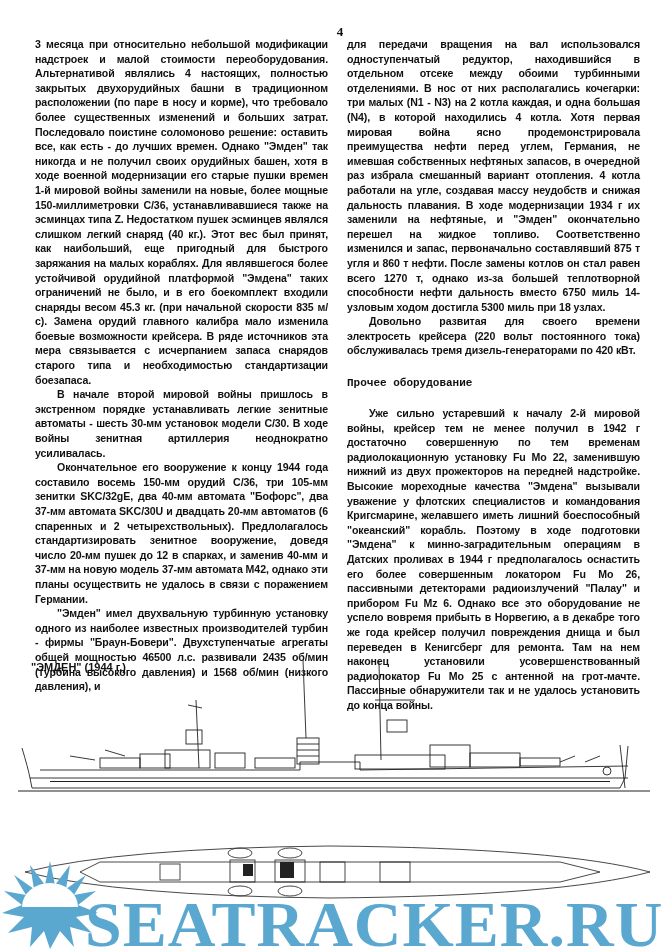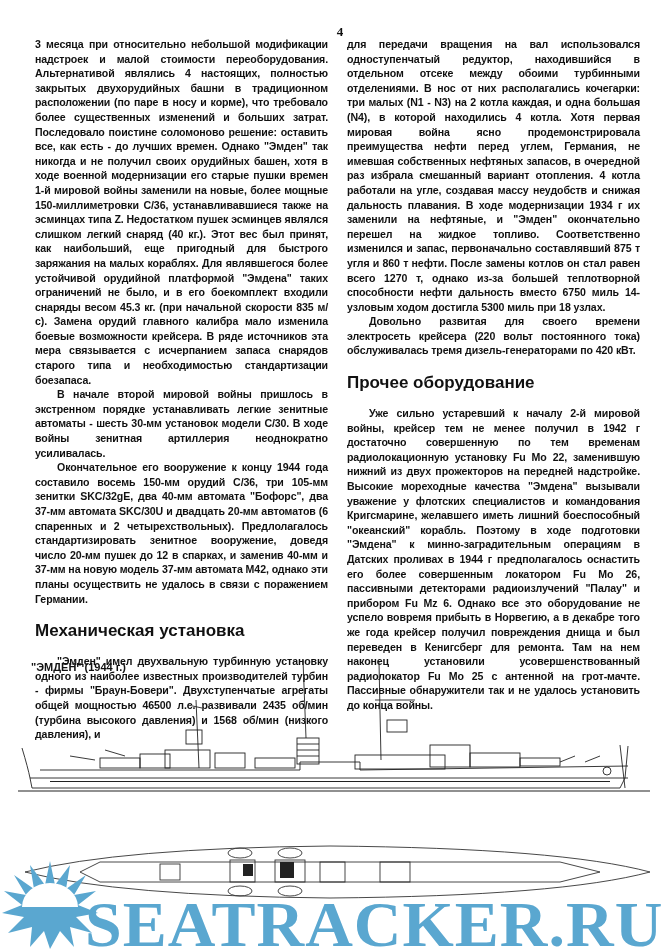--- a/index.html
+++ b/index.html
@@ -6,37 +6,36 @@
   body { width:671px; height:949px; position:relative; overflow:hidden;
          font-family:"Liberation Sans", sans-serif; color:#111; }
   .page-num { position:absolute; top:24px; left:330px; width:20px;
               font-family:"Liberation Serif", serif; font-weight:bold; font-size:13px; text-align:center; }
   .col { position:absolute; top:37px; width:293px; font-size:10.6px; line-height:14.6px;
          text-align:justify; font-weight:bold; letter-spacing:-0.1px; }
   .col.left { left:35px; }
   .col.right { left:347px; }
   .col p { margin:0; text-indent:0; }
   .col p.ind { text-indent:22px; }
-  .col h2 { font-size:17px; font-weight:bold; margin:16px 0 14px 0; letter-spacing:0; line-height:18px; }
+  .col h2 { font-size:11px; font-weight:bold; margin:16px 0 14px 0; letter-spacing:0; line-height:18px;font-family:Liberation Mono, monospace; }
   .caption { position:absolute; top:661px; left:31px; font-size:11px; font-weight:bold; }
   .drawing { position:absolute; left:0; top:650px; width:671px; height:299px; }
   .watermark-text { position:absolute; left:85px; top:895px; font-family:"Liberation Serif", serif;
                     font-weight:bold; font-size:66px; color:#5aa7d0; letter-spacing:1px; line-height:60px;
                     transform:scaleY(0.95); }
 </style>
 </head>
 <body>
 
 <div class="page-num">4</div>
 
 <div class="col left">
   <p>3 месяца при относительно небольшой модификации надстроек и малой стоимости переоборудования. Альтернативой являлись 4 настоящих, полностью закрытых двухорудийных башни в традиционном расположении (по паре в носу и корме), что требовало более существенных изменений и больших затрат. Последовало поистине соломоново решение: оставить все, как есть - до лучших времен. Однако "Эмден" так никогда и не получил своих орудийных башен, хотя в ходе военной модернизации его старые пушки времен 1-й мировой войны заменили на новые, более мощные 150-миллиметровки С/36, устанавливавшиеся также на эсминцах типа Z. Недостатком пушек эсминцев являлся слишком легкий снаряд (40 кг.). Этот вес был принят, как наибольший, еще пригодный для быстрого заряжания на малых кораблях. Для являвшегося более устойчивой орудийной платформой "Эмдена" таких ограничений не было, и в его боекомплект входили снаряды весом 45.3 кг. (при начальной скорости 835 м/с). Замена орудий главного калибра мало изменила боевые возможности крейсера. В ряде источников эта мера связывается с исчерпанием запаса снарядов старого типа и необходимостью стандартизации боезапаса.</p>
   <p class="ind">В начале второй мировой войны пришлось в экстренном порядке устанавливать легкие зенитные автоматы - шесть 30-мм установок модели С/30. В ходе войны зенитная артиллерия неоднократно усиливалась.</p>
   <p class="ind">Окончательное его вооружение к концу 1944 года составило восемь 150-мм орудий С/36, три 105-мм зенитки SKC/32gE, два 40-мм автомата "Бофорс", два 37-мм автомата SKC/30U и двадцать 20-мм автоматов (6 спаренных и 2 четырехствольных). Предлолагалось стандартизировать зенитное вооружение, доведя число 20-мм пушек до 12 в спарках, и заменив 40-мм и 37-мм на новую модель 37-мм автомата М42, однако эти планы осуществить не удалось в связи с поражением Германии.</p>
-  <h2>Механическая установка</h2>
   <p class="ind">"Эмден" имел двухвальную турбинную установку одного из наиболее известных производителей турбин - фирмы "Браун-Бовери". Двухступенчатые агрегаты общей мощностью 46500 л.с. развивали 2435 об/мин (турбина высокого давления) и 1568 об/мин (низкого давления), и</p>
 </div>
 
 <div class="col right">
   <p>для передачи вращения на вал использовался одноступенчатый редуктор, находившийся в отдельном отсеке между обоими турбинными отделениями. В нос от них располагались кочегарки: три малых (N1 - N3) на 2 котла каждая, и одна большая (N4), в которой находились 4 котла. Хотя первая мировая война ясно продемонстрировала преимущества нефти перед углем, Германия, не имевшая собственных нефтяных запасов, в очередной раз избрала смешанный вариант отопления. 4 котла работали на угле, создавая массу неудобств и снижая дальность плавания. В ходе модернизации 1934 г их заменили на нефтяные, и "Эмден" окончательно перешел на жидкое топливо. Соответственно изменился и запас, первоначально составлявший 875 т угля и 860 т нефти. После замены котлов он стал равен всего 1270 т, однако из-за большей теплотворной способности нефти дальность вместо 6750 миль 14-узловым ходом достигла 5300 миль при 18 узлах.</p>
   <p class="ind">Довольно развитая для своего времени электросеть крейсера (220 вольт постоянного тока) обслуживалась тремя дизель-генераторами по 420 кВт.</p>
   <h2>Прочее оборудование</h2>
   <p class="ind">Уже сильно устаревший к началу 2-й мировой войны, крейсер тем не менее получил в 1942 г достаточно совершенную по тем временам радиолокационную установку Fu Mo 22, заменившую нижний из двух прожекторов на передней надстройке. Высокие мореходные качества "Эмдена" вызывали уважение у флотских специалистов и командования Кригсмарине, желавшего иметь лишний боеспособный "океанский" корабль. Поэтому в ходе подготовки "Эмдена" к минно-заградительным операциям в Датских проливах в 1944 г предполагалось оснастить его более совершенным локатором Fu Mo 26, пассивными детекторами радиоизлучений "Палау" и прибором Fu Mz 6. Однако все это оборудование не успело вовремя прибыть в Норвегию, а в декабре того же года крейсер получил повреждения днища и был переведен в Кенигсберг для ремонта. Там на нем наконец установили усовершенствованный радиолокатор Fu Mo 25 с антенной на грот-мачте. Пассивные обнаружители так и не удалось установить до конца войны.</p>
 </div>
 

